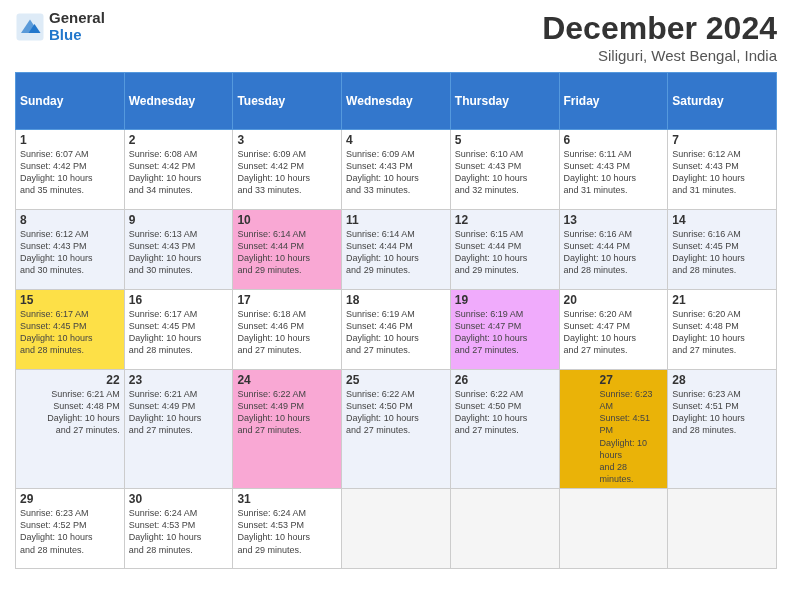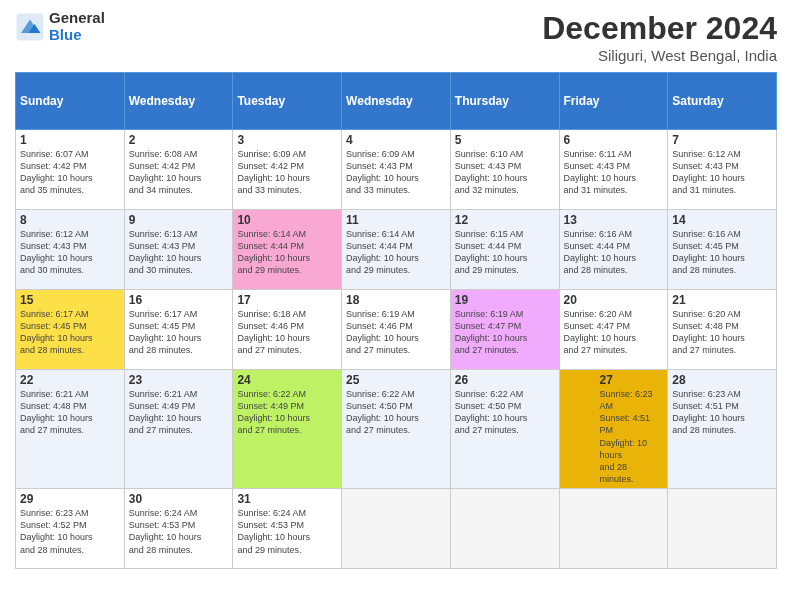--- a/index.html
+++ b/index.html
@@ -222,29 +222,29 @@
           <td style="background: rgb(255, 255, 255);">
         <span class="day-num">20</span>
         <span class="day-info">Sunrise: 6:20 AM<br>Sunset: 4:47 PM<br>Daylight: 10 hours<br>and 27 minutes.</span>
       </td>
           <td style="background: rgb(255, 255, 255);">
         <span class="day-num">21</span>
         <span class="day-info">Sunrise: 6:20 AM<br>Sunset: 4:48 PM<br>Daylight: 10 hours<br>and 27 minutes.</span>
       </td>
         </tr>
         <tr>
-          <td style="background: rgb(238, 242, 250);">
+          <td style="background: rgb(238, 242, 250); text-align: right;">
         <span class="day-num">22</span>
         <span class="day-info">Sunrise: 6:21 AM<br>Sunset: 4:48 PM<br>Daylight: 10 hours<br>and 27 minutes.</span>
       </td>
           <td style="background: rgb(238, 242, 250);">
         <span class="day-num">23</span>
         <span class="day-info">Sunrise: 6:21 AM<br>Sunset: 4:49 PM<br>Daylight: 10 hours<br>and 27 minutes.</span>
       </td>
-          <td style="background: #bef264; margin-top: 30px;">
+          <td style="background: #f9a8d4; margin-top: 30px;">
         <span class="day-num">24</span>
         <span class="day-info">Sunrise: 6:22 AM<br>Sunset: 4:49 PM<br>Daylight: 10 hours<br>and 27 minutes.</span>
       </td>
           <td style="background: rgb(238, 242, 250);">
         <span class="day-num">25</span>
         <span class="day-info">Sunrise: 6:22 AM<br>Sunset: 4:50 PM<br>Daylight: 10 hours<br>and 27 minutes.</span>
       </td>
           <td style="background: rgb(238, 242, 250);">
         <span class="day-num">26</span>
         <span class="day-info">Sunrise: 6:22 AM<br>Sunset: 4:50 PM<br>Daylight: 10 hours<br>and 27 minutes.</span>

